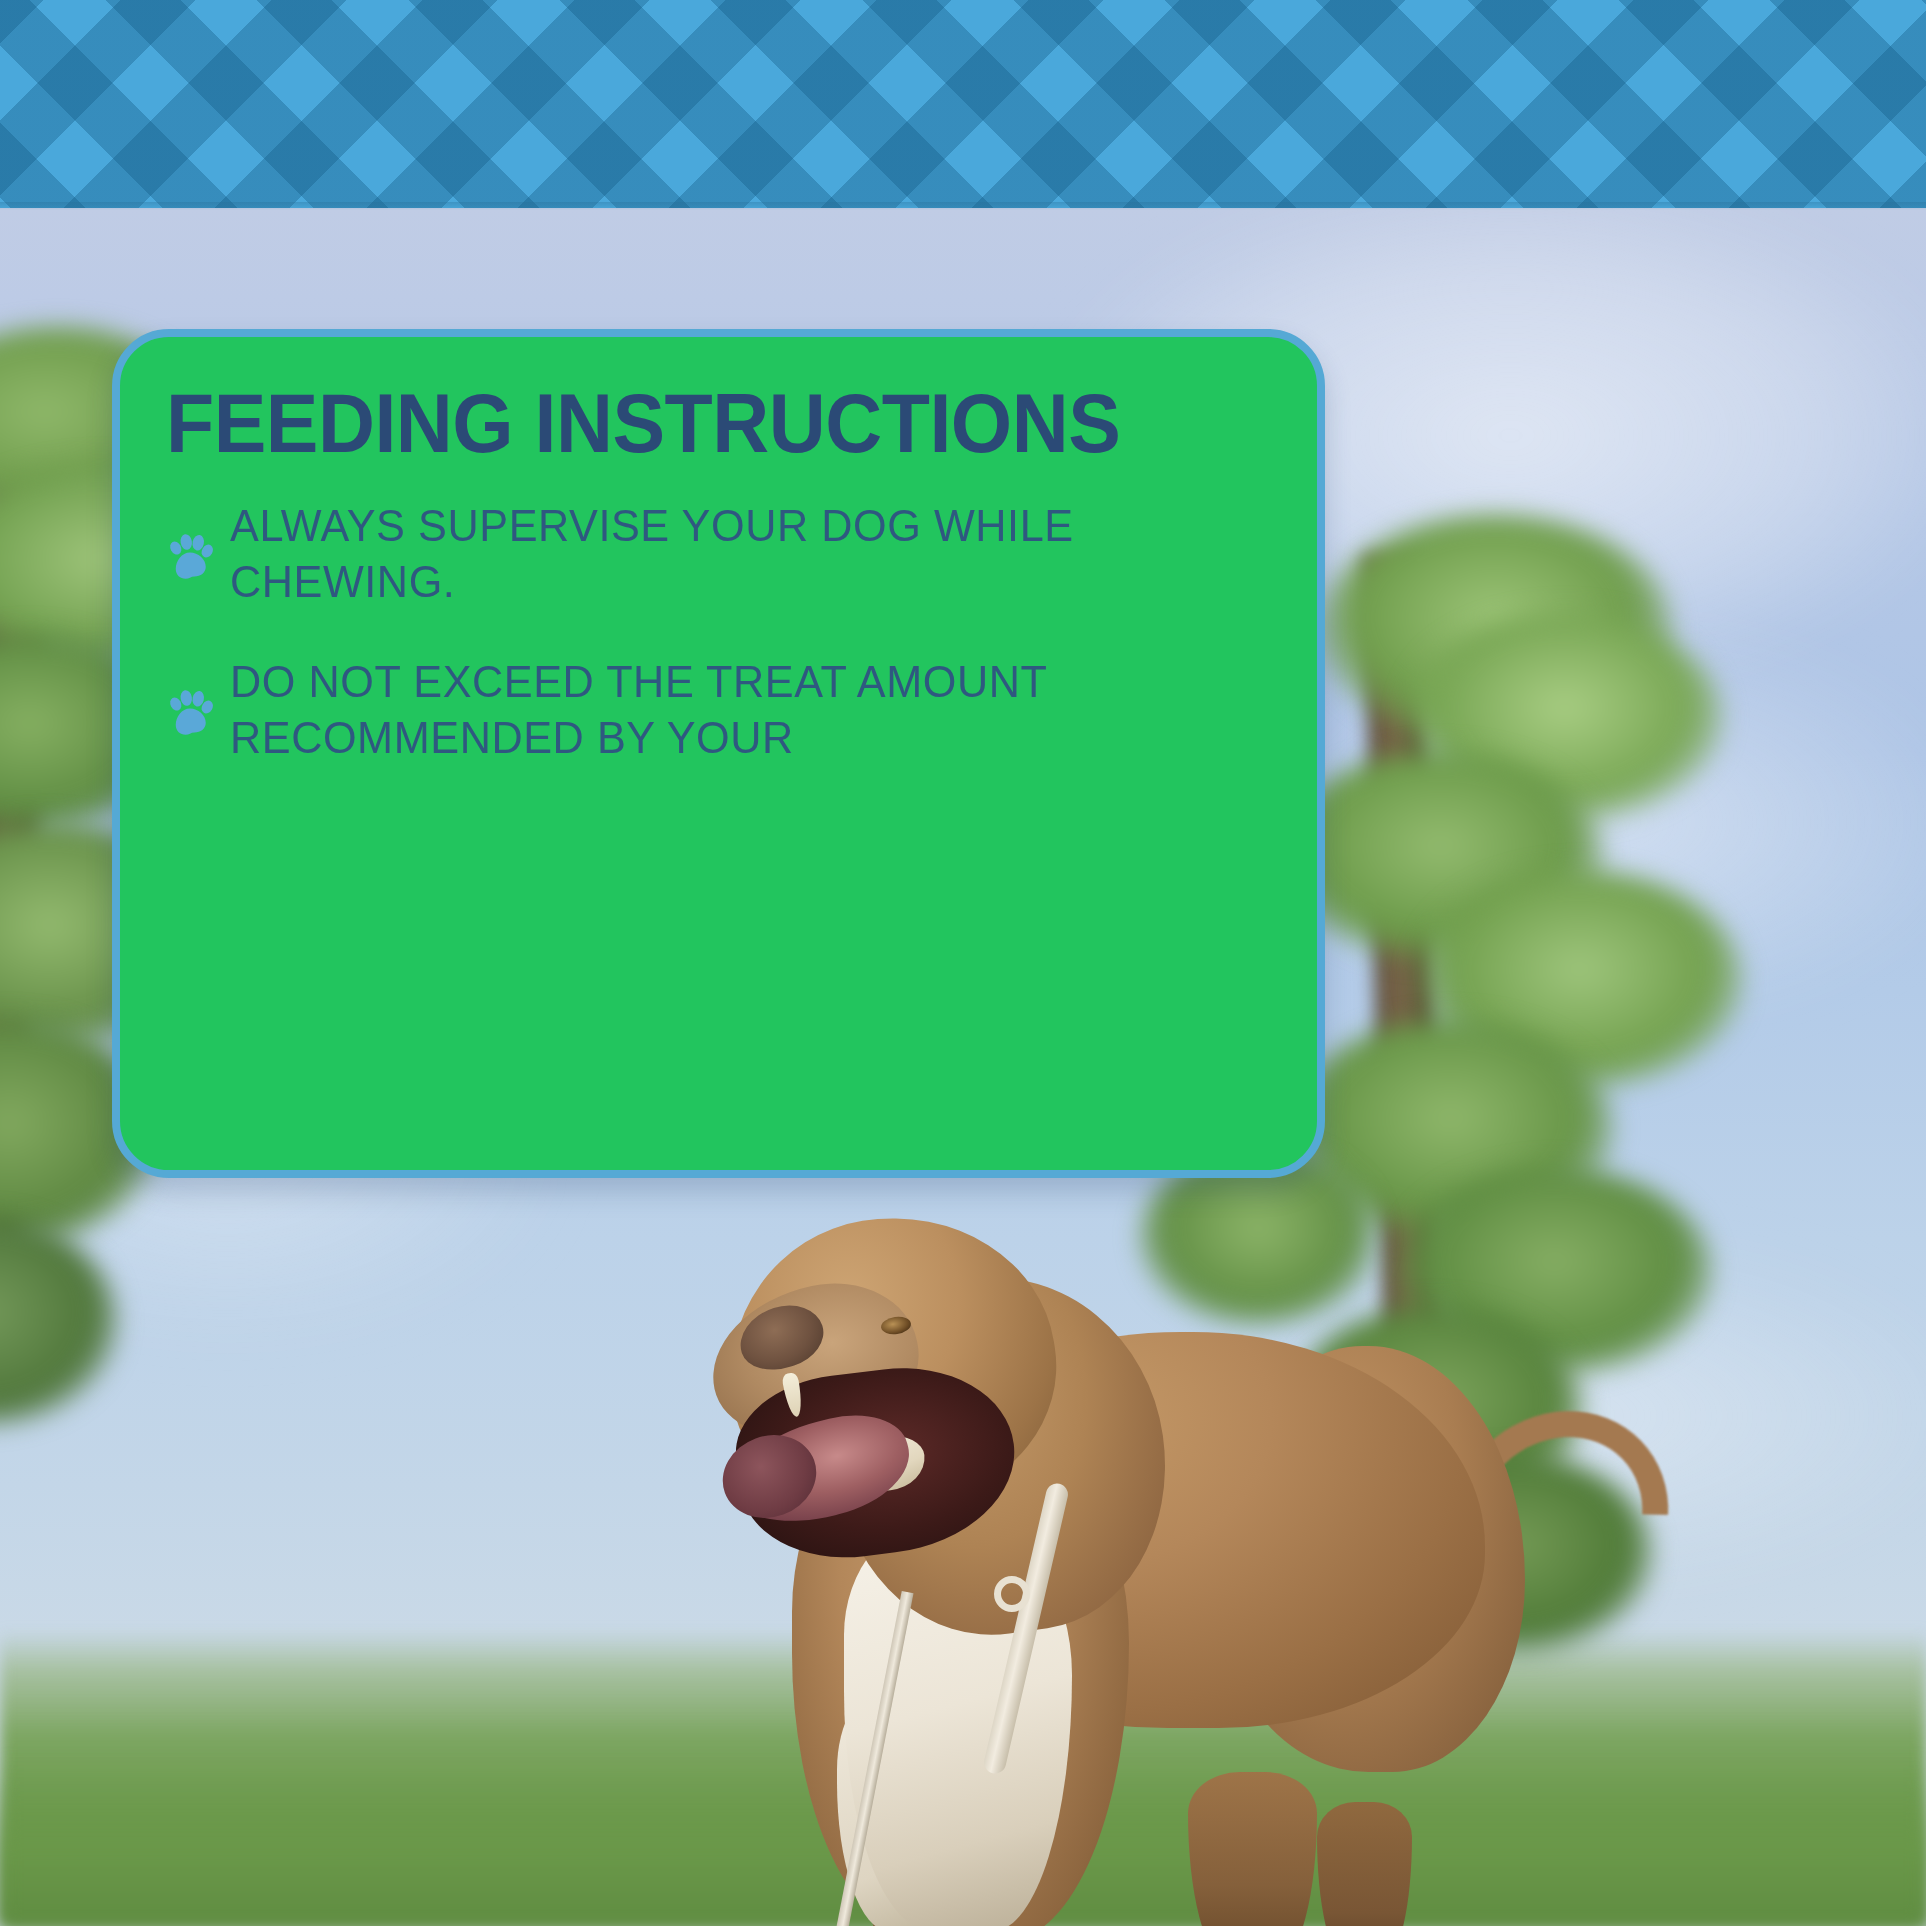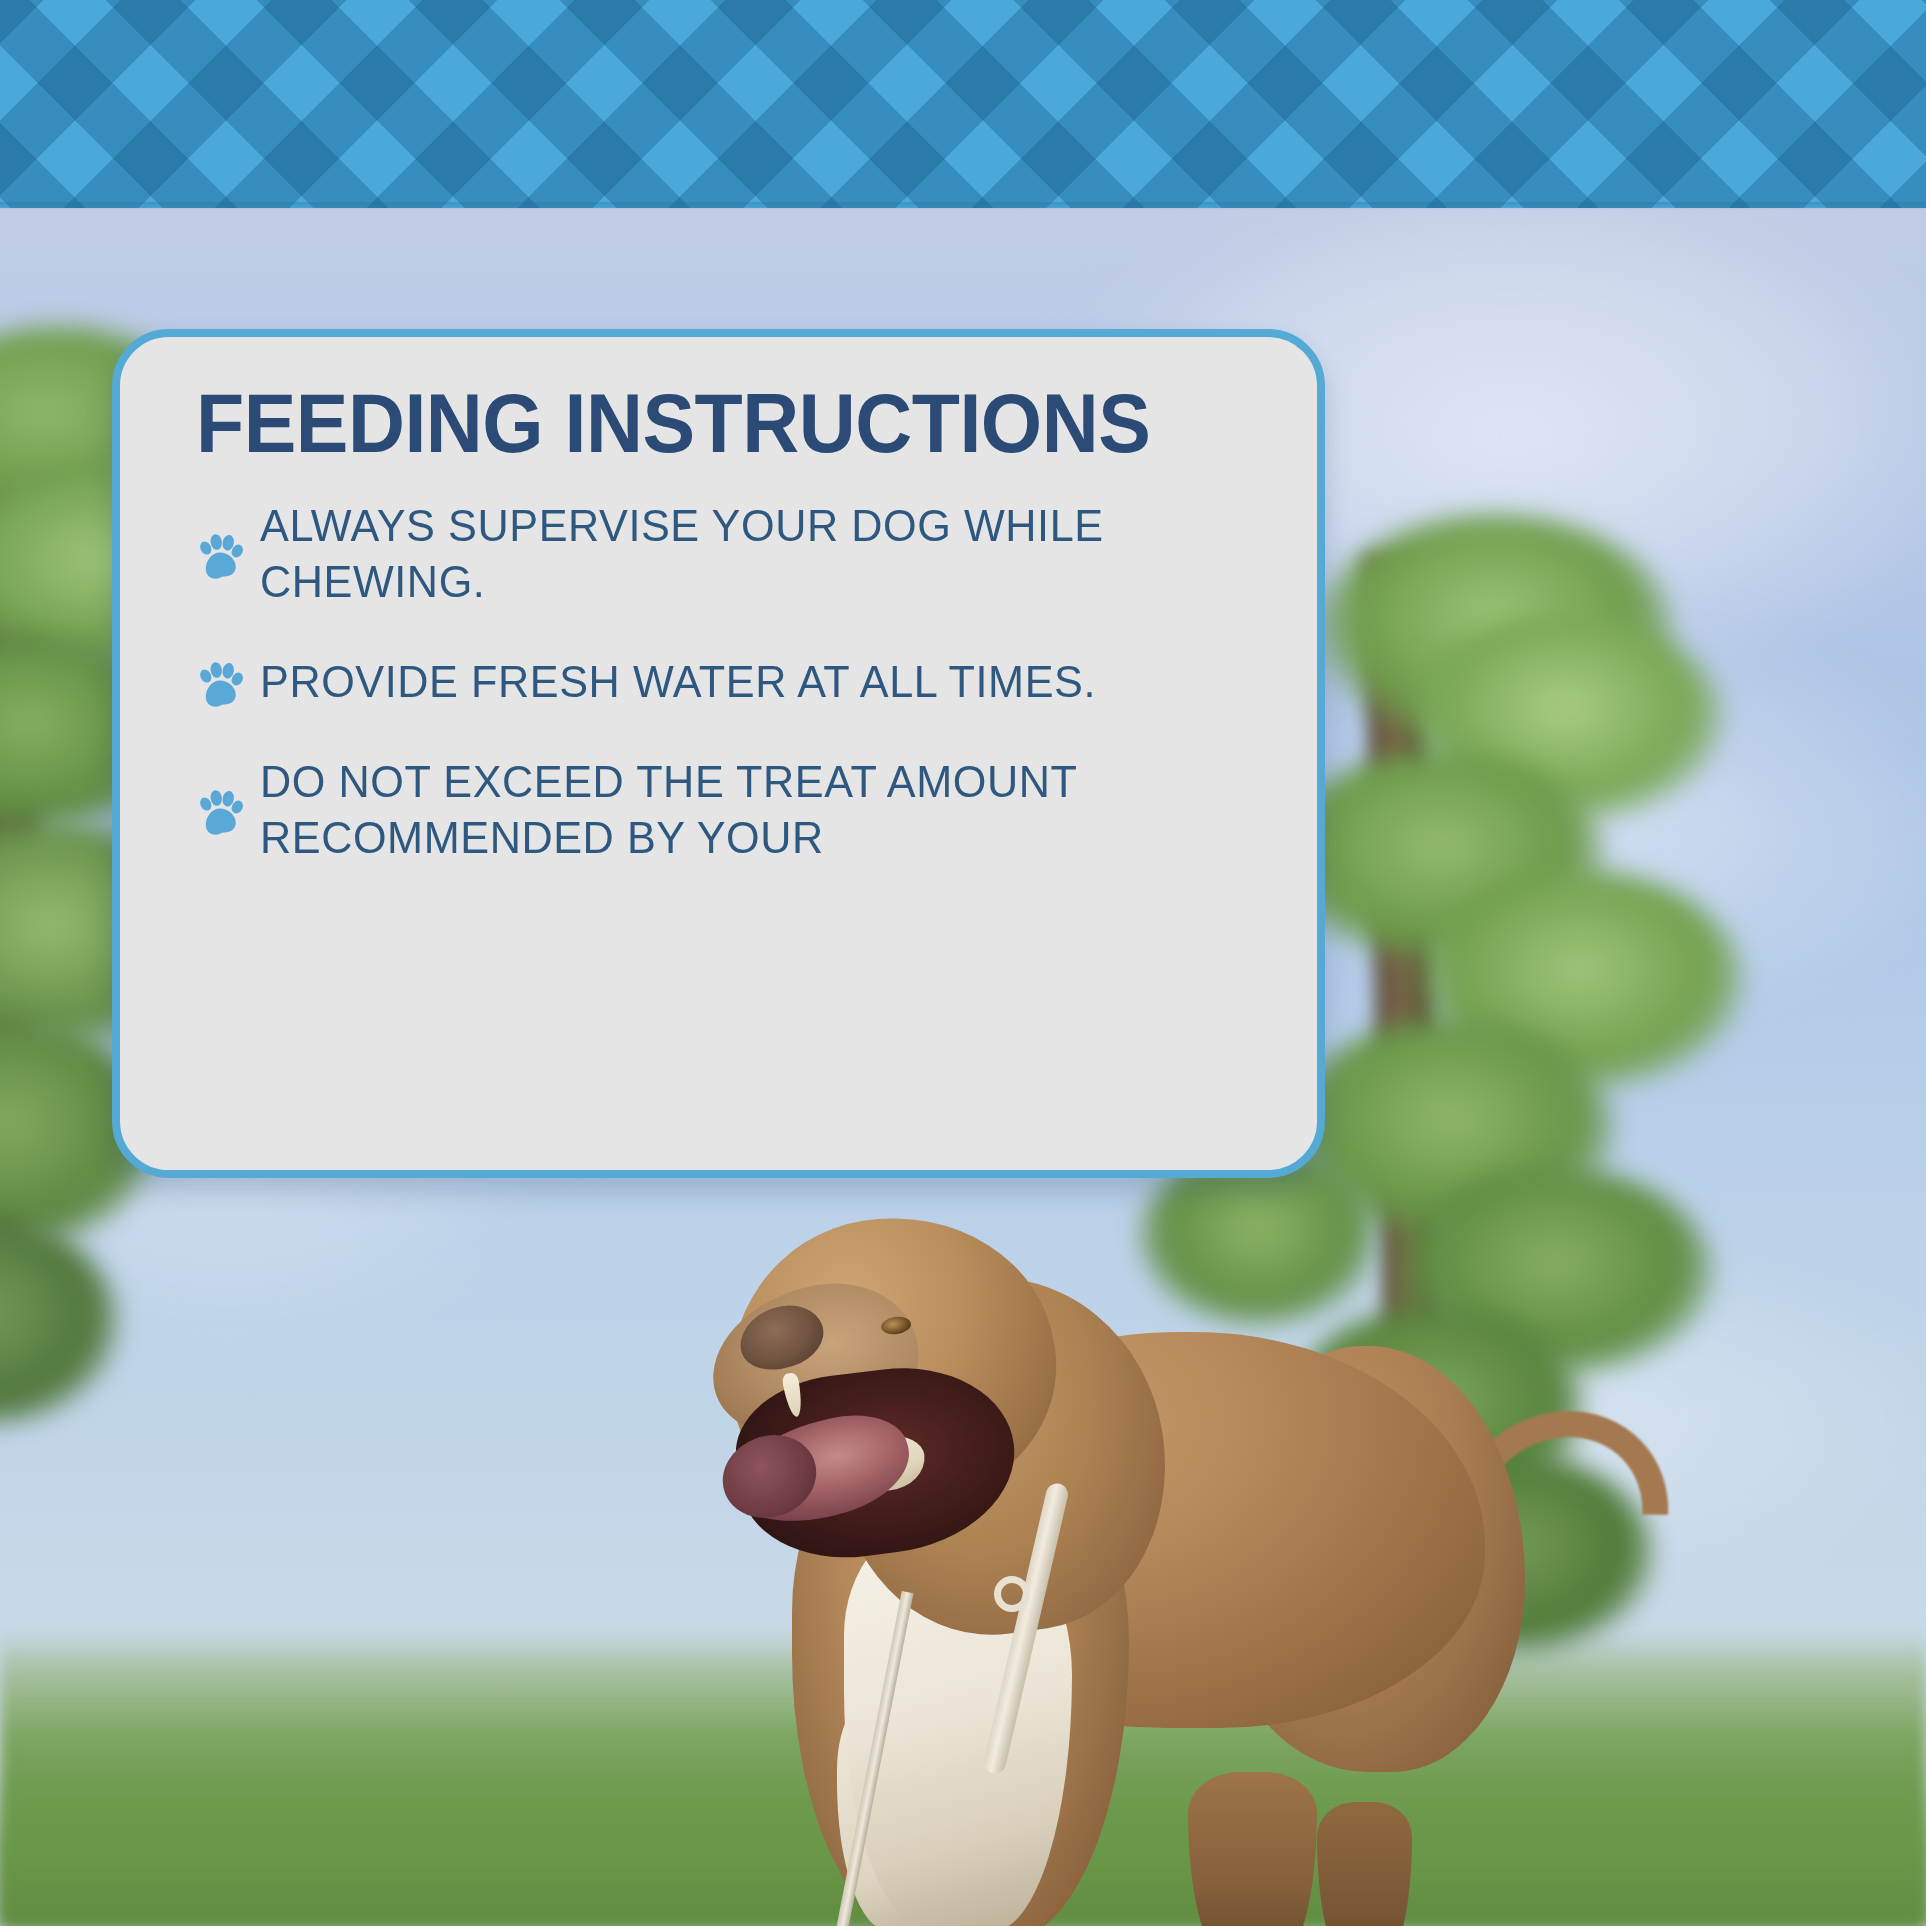--- a/index.html
+++ b/index.html
@@ -334,25 +334,25 @@
     background: linear-gradient(180deg, rgba(40,110,150,0.35), rgba(255,255,255,0));
   }
 
   
   .card {
     position: absolute;
     left: 112px;
     top: 329px;
     width: 1213px;
     height: 849px;
-    background: #e5e5e5;
+    background: #22c55e;
     border: 8px solid #55a9d5;
     border-radius: 57px;
     box-shadow: 0 14px 26px rgba(40,70,110,0.22);
-    padding: 46px 51px 0 76px;
+    padding: 46px 51px 0 46px;
   }
 
   .card-title {
     font-family: "Liberation Sans", sans-serif;
     font-weight: 700;
     font-size: 83px;
     line-height: 0.98;
     letter-spacing: -0.5px;
     color: #2b4a76;
     transform: scaleX(0.95);
@@ -473,34 +473,20 @@
               <ellipse cx="43" cy="13" rx="7.5" ry="10.5" transform="rotate(12 43 13)"></ellipse>
               <ellipse cx="55" cy="24" rx="7" ry="9" transform="rotate(30 55 24)"></ellipse>
               <path d="M32 26c11 0 21 9 21 19 0 8-7 13-15 13-5 0-7 3-12 3-7 0-13-5-13-13 0-11 8-22 19-22z"></path>
             </g>
           </svg>
         </span>
         <span class="bullet-text">ALWAYS SUPERVISE YOUR DOG WHILE CHEWING.</span>
       </li>
 
 
-      <li class="bullet">
-        <span class="paw">
-          <svg viewBox="0 0 64 64" aria-hidden="true">
-            <g fill="#5aa8d8">
-              <ellipse cx="13" cy="20" rx="7" ry="9" transform="rotate(-28 13 20)"></ellipse>
-              <ellipse cx="27" cy="12" rx="7.5" ry="10.5" transform="rotate(-10 27 12)"></ellipse>
-              <ellipse cx="43" cy="13" rx="7.5" ry="10.5" transform="rotate(12 43 13)"></ellipse>
-              <ellipse cx="55" cy="24" rx="7" ry="9" transform="rotate(30 55 24)"></ellipse>
-              <path d="M32 26c11 0 21 9 21 19 0 8-7 13-15 13-5 0-7 3-12 3-7 0-13-5-13-13 0-11 8-22 19-22z"></path>
-            </g>
-          </svg>
-        </span>
-        <span class="bullet-text">PROVIDE FRESH WATER AT ALL TIMES.</span>
-      </li>
 
       <li class="bullet">
         <span class="paw">
           <svg viewBox="0 0 64 64" aria-hidden="true">
             <g fill="#5aa8d8">
               <ellipse cx="13" cy="20" rx="7" ry="9" transform="rotate(-28 13 20)"></ellipse>
               <ellipse cx="27" cy="12" rx="7.5" ry="10.5" transform="rotate(-10 27 12)"></ellipse>
               <ellipse cx="43" cy="13" rx="7.5" ry="10.5" transform="rotate(12 43 13)"></ellipse>
               <ellipse cx="55" cy="24" rx="7" ry="9" transform="rotate(30 55 24)"></ellipse>
               <path d="M32 26c11 0 21 9 21 19 0 8-7 13-15 13-5 0-7 3-12 3-7 0-13-5-13-13 0-11 8-22 19-22z"></path>

